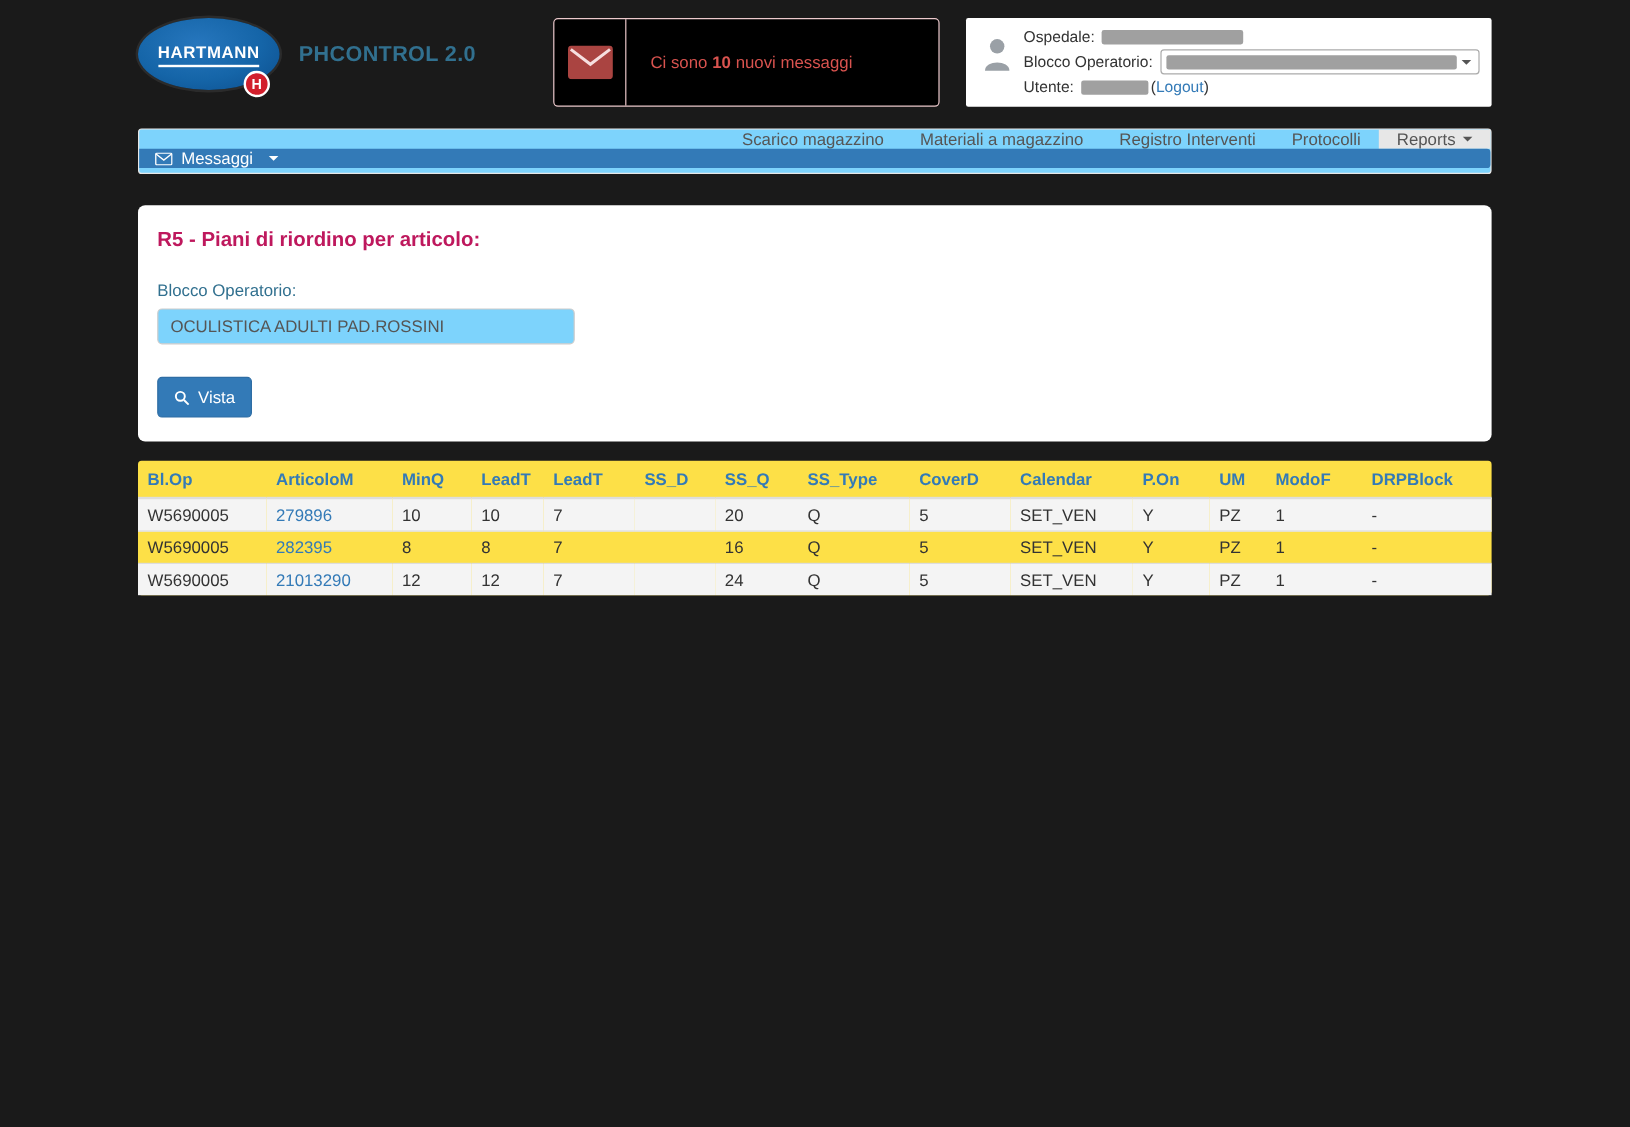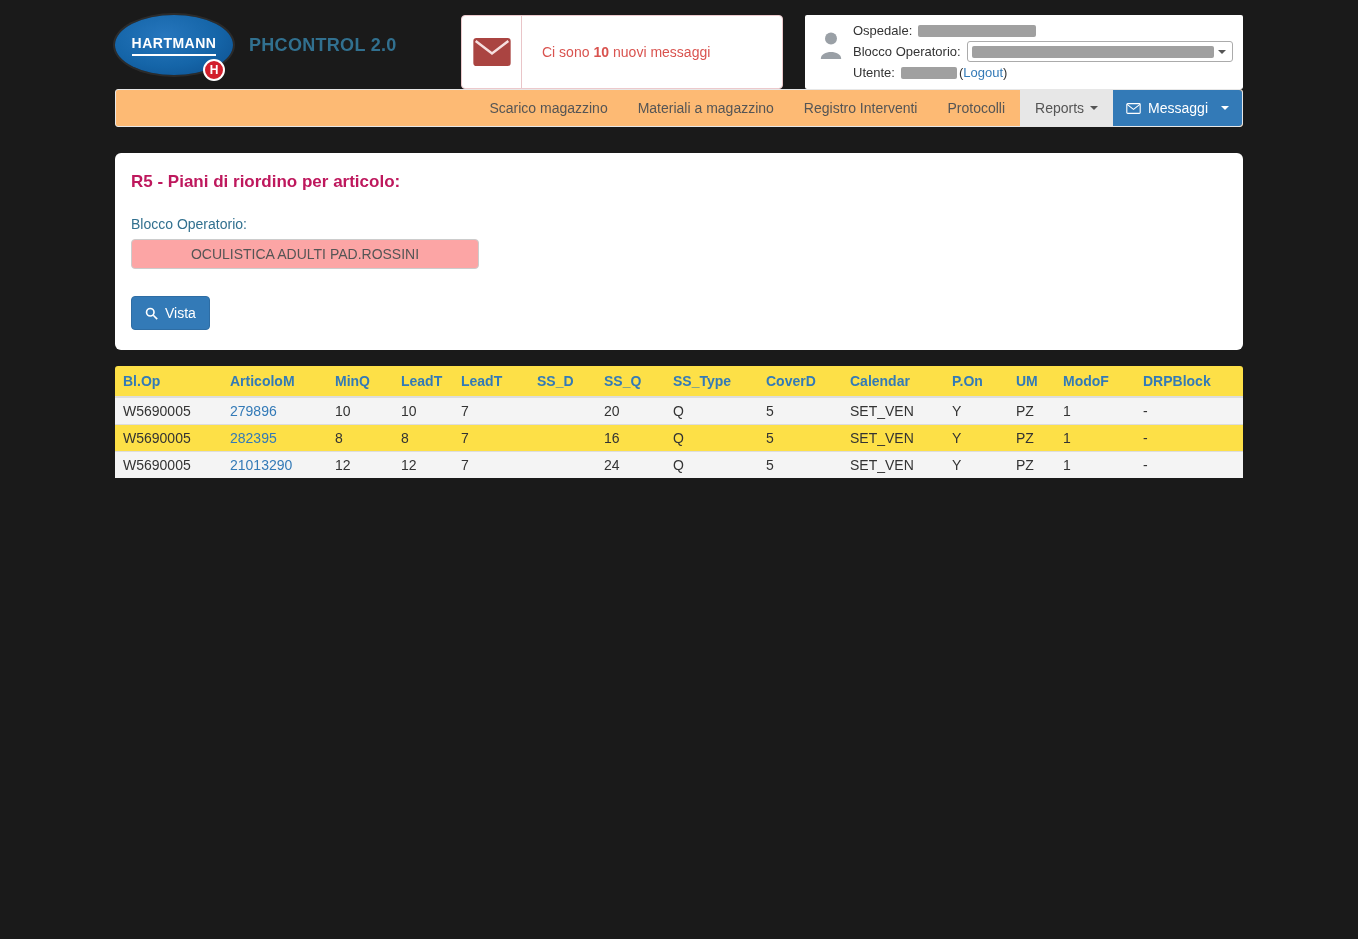--- a/index.html
+++ b/index.html
@@ -30,21 +30,21 @@
     position: absolute; right: 8px; bottom: -6px;
     width: 22px; height: 22px; border-radius: 50%;
     background: #d21f2c; border: 2px solid #fff;
     color: #fff; font-weight: bold; font-size: 12px;
     display: flex; align-items: center; justify-content: center;
   }
   .app-title { margin-left: 16px; font-size: 18px; font-weight: bold; color: #31708f; letter-spacing: .3px; }
 
   .alert-box {
     width: 322px; height: 74px;
-    background: #ffffff; border: 1px solid #ecc9cc; border-radius: 4px;
+    background: #000000; border: 1px solid #ecc9cc; border-radius: 4px;
     display: flex; align-items: stretch;
   }
   .alert-icon-cell {
     width: 60px; display: flex; align-items: center; justify-content: center;
     border-right: 1px solid #e9c5c8;
   }
   .alert-text {
     flex: 1; display: flex; align-items: center;
     padding-left: 20px; color: #d9534f; font-size: 14px;
   }
@@ -73,23 +73,23 @@
   .select-box .redacted { flex: 1; height: 12px; }
   .select-caret {
     width: 16px; display: flex; align-items: center; justify-content: center;
     color: #555;
   }
   .logout-wrap { margin-left: 2px; }
   .link { color: #337ab7; text-decoration: none; cursor: pointer; }
 
   
   .navbar {
-    height: 38px;
-    background: #fdba74; border: 1px solid #e7e7e7; border-radius: 3px;
-    display: flex; align-items: stretch;
+    margin-top: 18px; height: 38px;
+    background: #7dd3fc; border: 1px solid #e7e7e7; border-radius: 3px;
+    display: flex; align-items: stretch; flex-direction: column;
   }
   .nav-items { margin-left: auto; display: flex; }
   .nav-item {
     display: flex; align-items: center; padding: 0 15px;
     color: #555; text-decoration: none; font-size: 14px; cursor: pointer;
   }
   .nav-item.active { background: #e7e7e7; color: #555; }
   .caret {
     display: inline-block; width: 0; height: 0;
     border-left: 4px solid transparent; border-right: 4px solid transparent;
@@ -108,21 +108,21 @@
     padding: 19px 16px 20px;
   }
   .panel-title { color: #be185d; font-size: 17px; font-weight: bold; }
   .form-row { display: flex; gap: 26px; margin-top: 24px; }
   .form-group { width: 348px; }
   .form-group label { display: block; color: #31708f; font-size: 14px; margin-bottom: 7px; }
   .form-group input {
     width: 100%; height: 30px; border: 1px solid #ccc; border-radius: 4px;
     padding: 4px 10px; font-family: inherit; font-size: 14px; color: #555;
   }
-  .form-group input[disabled] { background: #fca5a5; text-align: center; }
+  .form-group input[disabled] { background: #7dd3fc; }
   .vista-btn {
     margin-top: 27px; display: inline-flex; align-items: center; gap: 7px;
     background: #337ab7; border: 1px solid #2e6da4; border-radius: 4px;
     color: #fff; font-family: inherit; font-size: 14px; padding: 8px 13px;
     cursor: pointer;
   }
 
   
   .data-table {
     margin-top: 16px; width: 1128px; background: #fde047;

